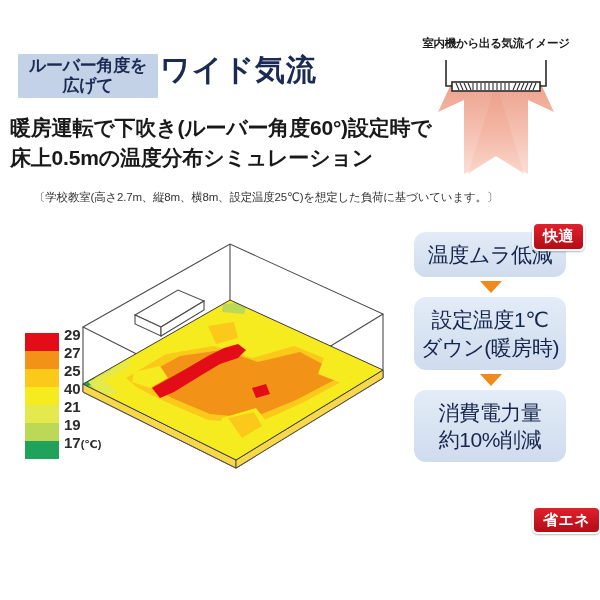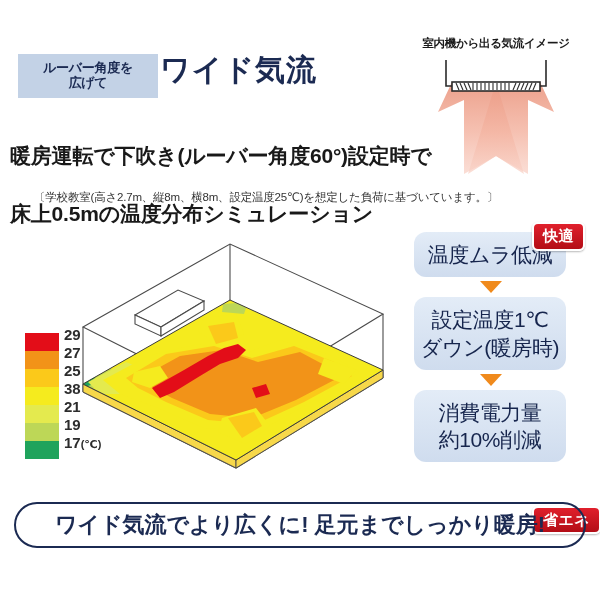--- a/index.html
+++ b/index.html
@@ -29,21 +29,21 @@
     width: 140px;
     height: 44px;
     background: #c3d2e6;
     display: flex;
     flex-direction: column;
     align-items: center;
     justify-content: center;
     line-height: 1.15;
   }
   .tag-box span {
-    font-size: 13px;
+    font-size: 17px;
     font-weight: bold;
     color: #1b2a52;
     letter-spacing: -0.3px;
   }
 
   .main-title {
     position: absolute;
     left: 160px;
     top: 50px;
     font-size: 30px;
@@ -57,21 +57,21 @@
     position: absolute;
     left: 10px;
     top: 113px;
     width: 430px;
     font-size: 21px;
     font-weight: bold;
     line-height: 1.42;
     color: #191919;
     letter-spacing: -0.2px;
   }
-  .subtitle div { white-space: nowrap; margin-top: 28px; }
+  .subtitle div { white-space: nowrap; }
 
   .note {
     position: absolute;
     left: 10px;
     top: 190px;
     font-size: 11.5px;
     color: #333333;
     white-space: nowrap;
     letter-spacing: -0.2px;
     margin-left: 24px;
@@ -354,21 +354,21 @@
           <div class="legend-swatch" style="background: rgb(251, 201, 26);"></div>
           <div class="legend-swatch" style="background: rgb(245, 235, 30);"></div>
           <div class="legend-swatch" style="background: rgb(228, 234, 78);"></div>
           <div class="legend-swatch" style="background: rgb(189, 215, 87);"></div>
           <div class="legend-swatch" style="background: rgb(31, 163, 92);"></div>
         </div>
       <div class="legend-ticks" id="legend-ticks">
           <div class="legend-tick">29</div>
           <div class="legend-tick">27</div>
           <div class="legend-tick">25</div>
-          <div class="legend-tick">38</div>
+          <div class="legend-tick">40</div>
           <div class="legend-tick">21</div>
           <div class="legend-tick">19</div>
           <div class="legend-tick">17<span class="unit">(℃)</span></div>
         </div>
     </div>
   </div>
 
   <div class="benefits">
 
     <div class="benefit-box">
@@ -385,17 +385,14 @@
 
     <div class="arrow-down"></div>
 
     <div class="benefit-box">
       <div class="badge badge-eco">省エネ</div>
       <div class="line">消費電力量</div>
       <div class="line">約10%削減</div>
     </div>
   </div>
 
-  <div class="banner">
-    <span>ワイド気流でより広くに! 足元までしっかり暖房!</span>
-  </div>
 
 </div>
 
 </body></html>

